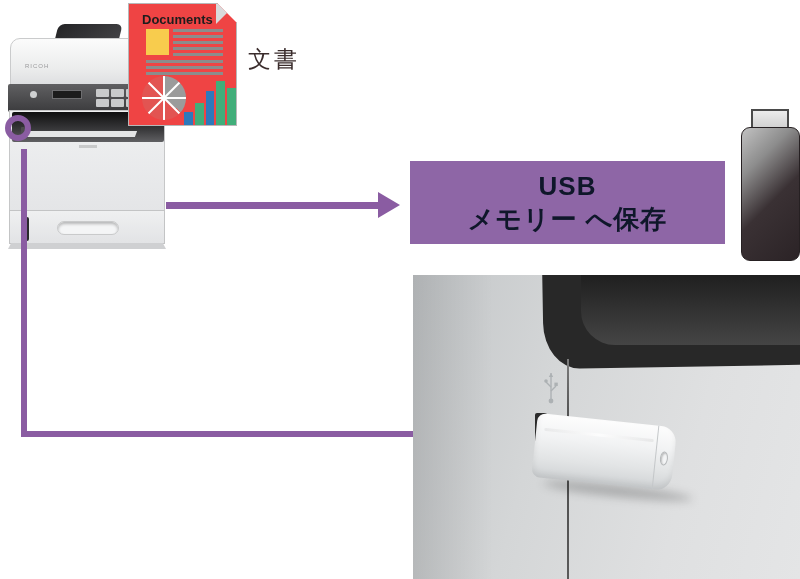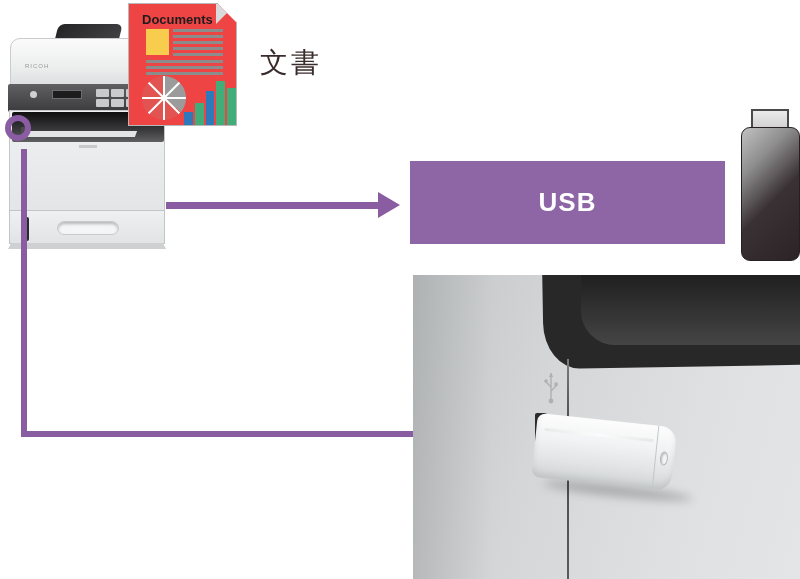--- a/index.html
+++ b/index.html
@@ -56,35 +56,35 @@
   .doc-lines-full{position:absolute;left:17px;top:56px;width:77px;}
   .doc-line{height:3px;background:var(--doc-line);margin-bottom:3px;}
   .doc-pie{position:absolute;left:13px;top:72px;width:44px;height:44px;border-radius:50%;overflow:hidden;}
   .doc-spoke{position:absolute;left:50%;top:0;width:2px;height:100%;margin-left:-1px;background:#fff;}
   .doc-bars{position:absolute;left:55px;top:70px;width:52px;height:51px;display:flex;align-items:flex-end;gap:2px;}
   .bar{width:9px;}
   .bar.blue{background:var(--doc-blue);}
   .bar.green{background:var(--doc-green);}
 
   
-  .src-label{position:absolute;left:260px;top:44px;font-size:28px;color:var(--text-dark);letter-spacing:3px;z-index:2;}
+  .src-label{position:absolute;left:248px;top:44px;font-size:23px;color:var(--text-dark);letter-spacing:3px;z-index:2;}
 
   
   .hl-circle{position:absolute;left:5px;top:115px;width:26px;height:26px;border:6px solid var(--purple-line);
     border-radius:50%;z-index:3;}
   .line-v{position:absolute;left:21px;top:149px;width:6px;height:288px;background:var(--purple-line);z-index:3;}
   .line-h{position:absolute;left:21px;top:431px;width:392px;height:6px;background:var(--purple-line);z-index:3;}
   .arrow-shaft{position:absolute;left:166px;top:202px;width:214px;height:7px;background:var(--purple-line);z-index:3;}
   .arrow-head{position:absolute;left:378px;top:192px;width:0;height:0;z-index:3;
     border-top:13px solid transparent;border-bottom:13px solid transparent;border-left:22px solid var(--purple-line);}
 
   
   .usb-box{position:absolute;left:410px;top:161px;width:315px;height:83px;background:var(--purple);
     display:flex;flex-direction:column;align-items:center;justify-content:center;z-index:3;}
-  .usb-box .l{color:#ffffff;font-size:26px;font-weight:bold;line-height:1.25;letter-spacing:1px;}
+  .usb-box .l{color:#0f172a;font-size:26px;font-weight:bold;line-height:1.25;letter-spacing:1px;}
 
   
   .usbicon{position:absolute;left:741px;top:109px;width:59px;height:152px;z-index:2;}
   .usbicon-conn{position:absolute;left:10px;top:0;width:38px;height:22px;
     background:linear-gradient(#ececec,#cfcfcf);border:2px solid #4a4a4a;}
   .usbicon-body{position:absolute;left:0;top:18px;width:59px;height:134px;border-radius:9px;
     background:linear-gradient(135deg,#c2c2c2 0%,#8d8d8d 26%,#3a3134 55%,#2b2326 100%);
     border:1px solid #262022;}
 
   
@@ -185,20 +185,21 @@
   <div class="src-label">文書</div>
 
   <div class="hl-circle"></div>
   <div class="line-v"></div>
   <div class="line-h"></div>
   <div class="arrow-shaft"></div>
   <div class="arrow-head"></div>
 
   <div class="usb-box">
     <div class="l">USB</div>
+    <div class="l">メモリー へ保存</div>
   </div>
 
   <div class="usbicon">
     <div class="usbicon-conn"></div>
     <div class="usbicon-body"></div>
   </div>
 
   <div class="photo">
     <div class="photo-shade-left"></div>
     <div class="ph-panel"></div>

